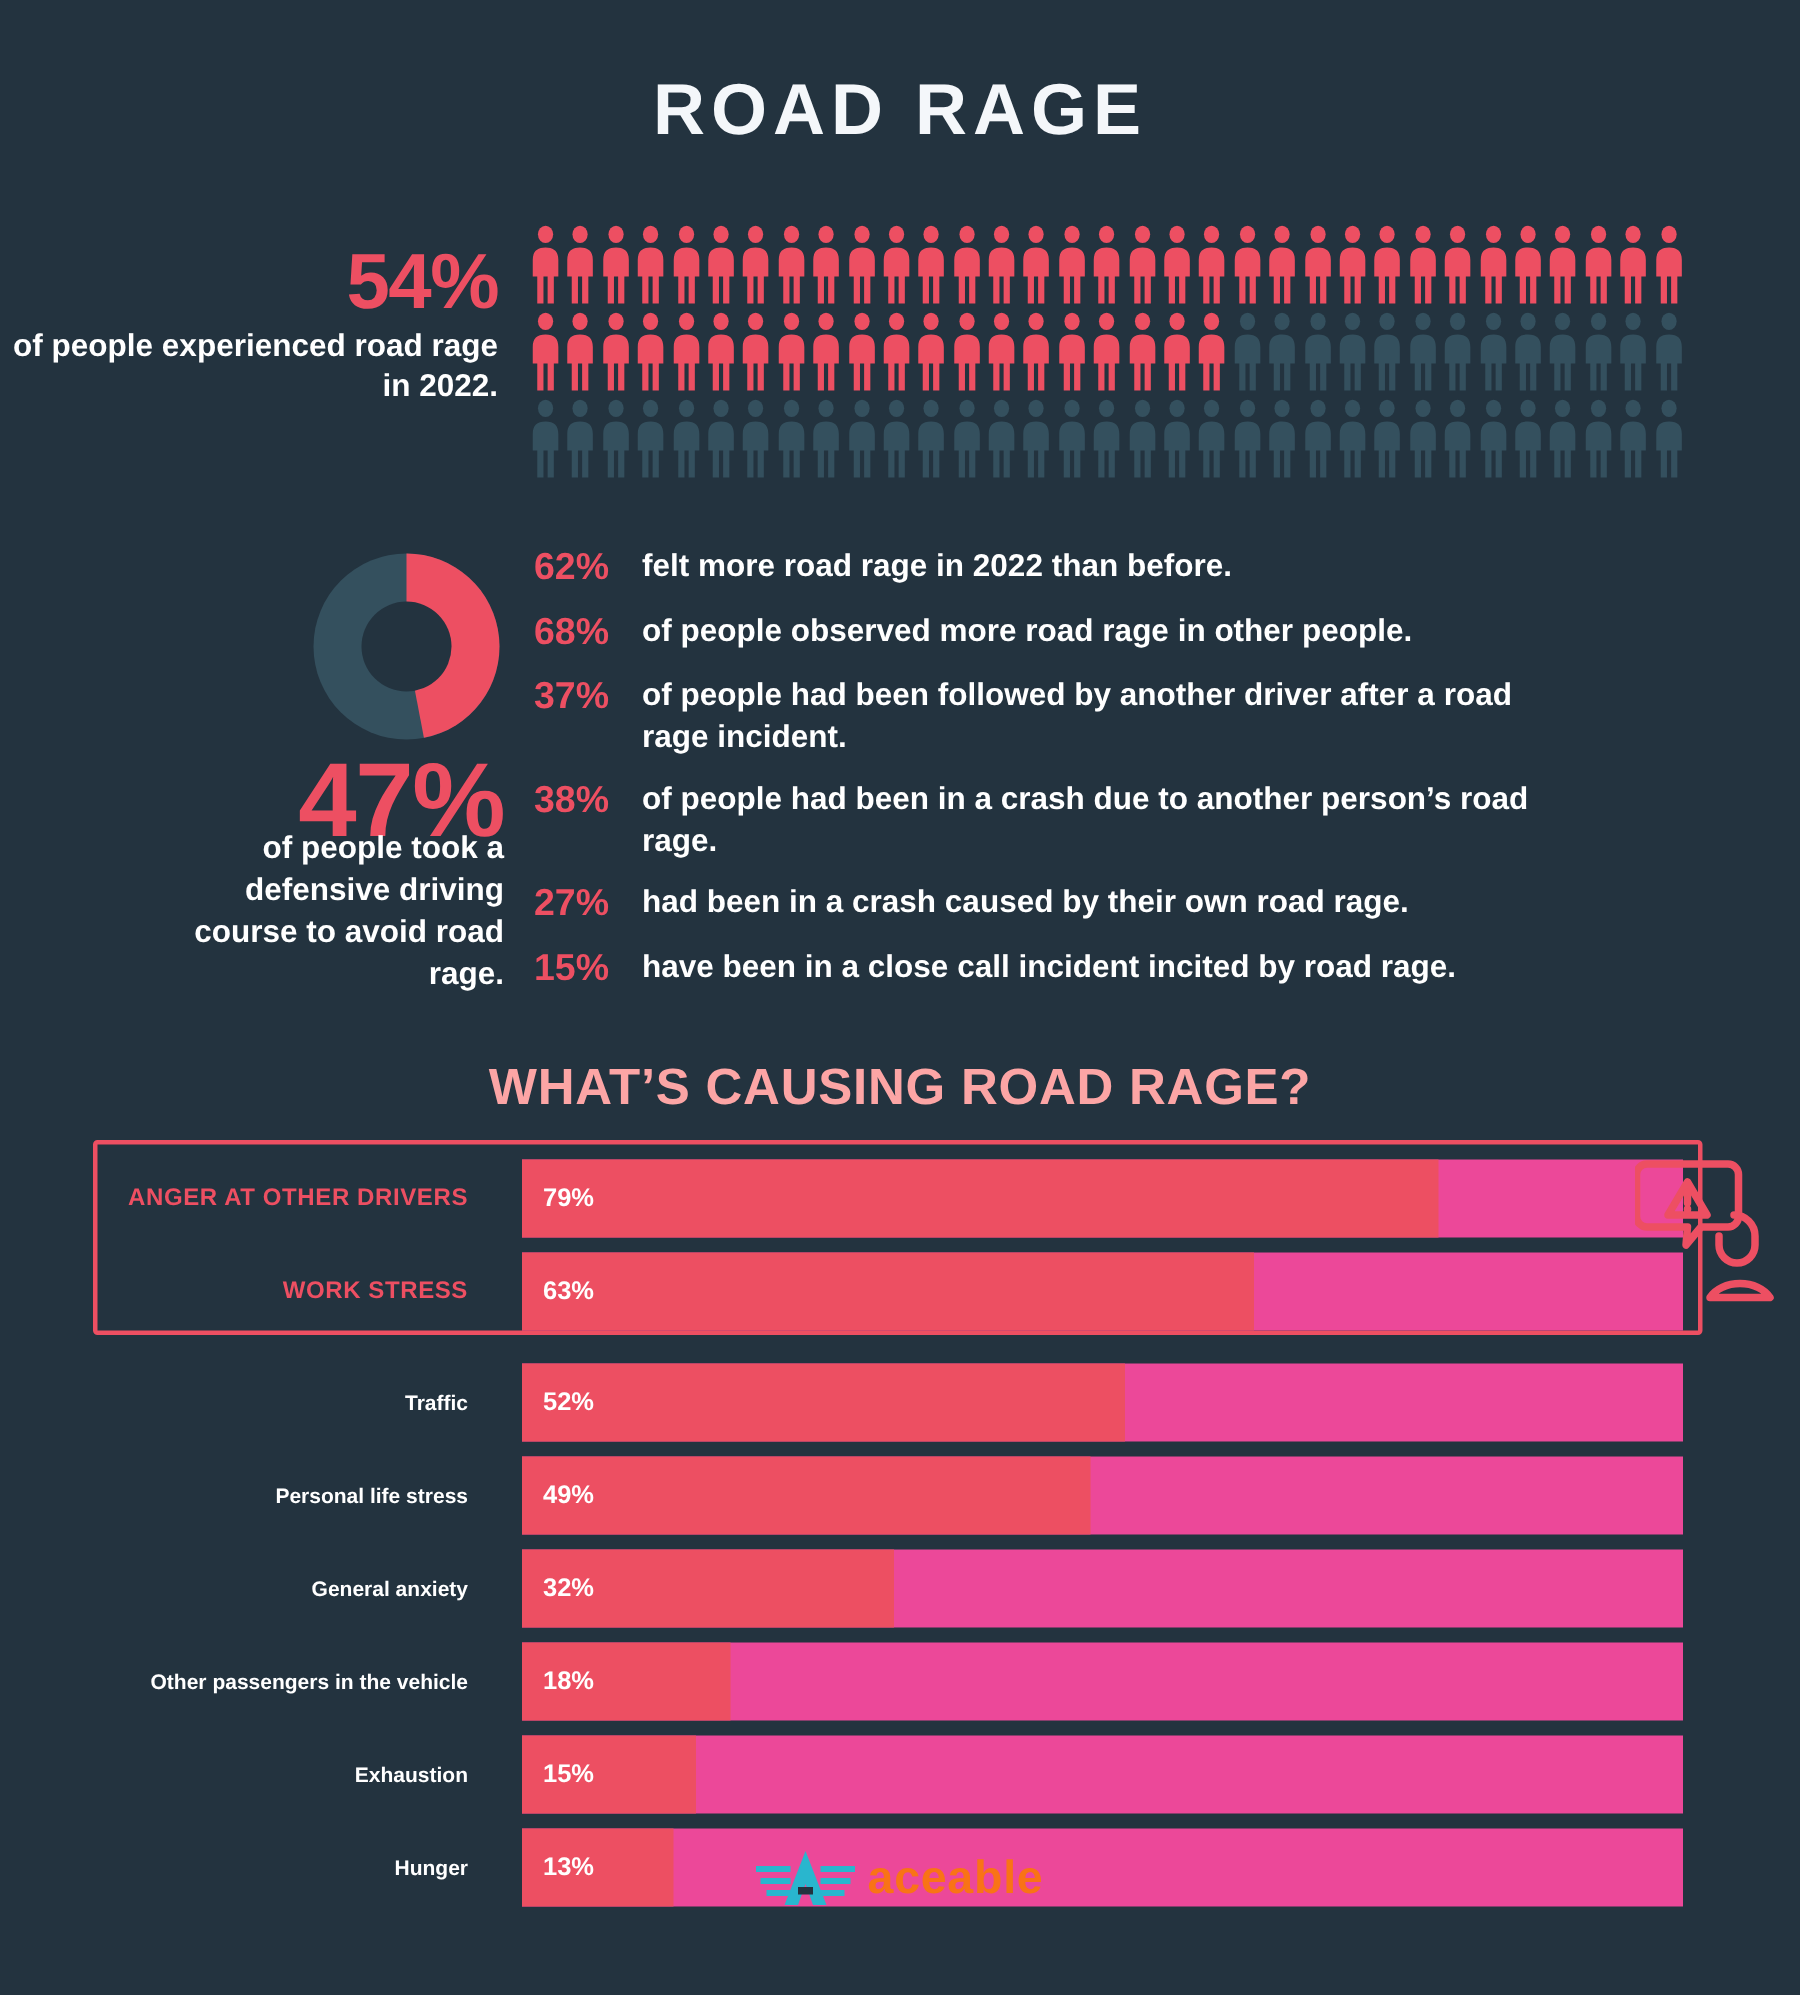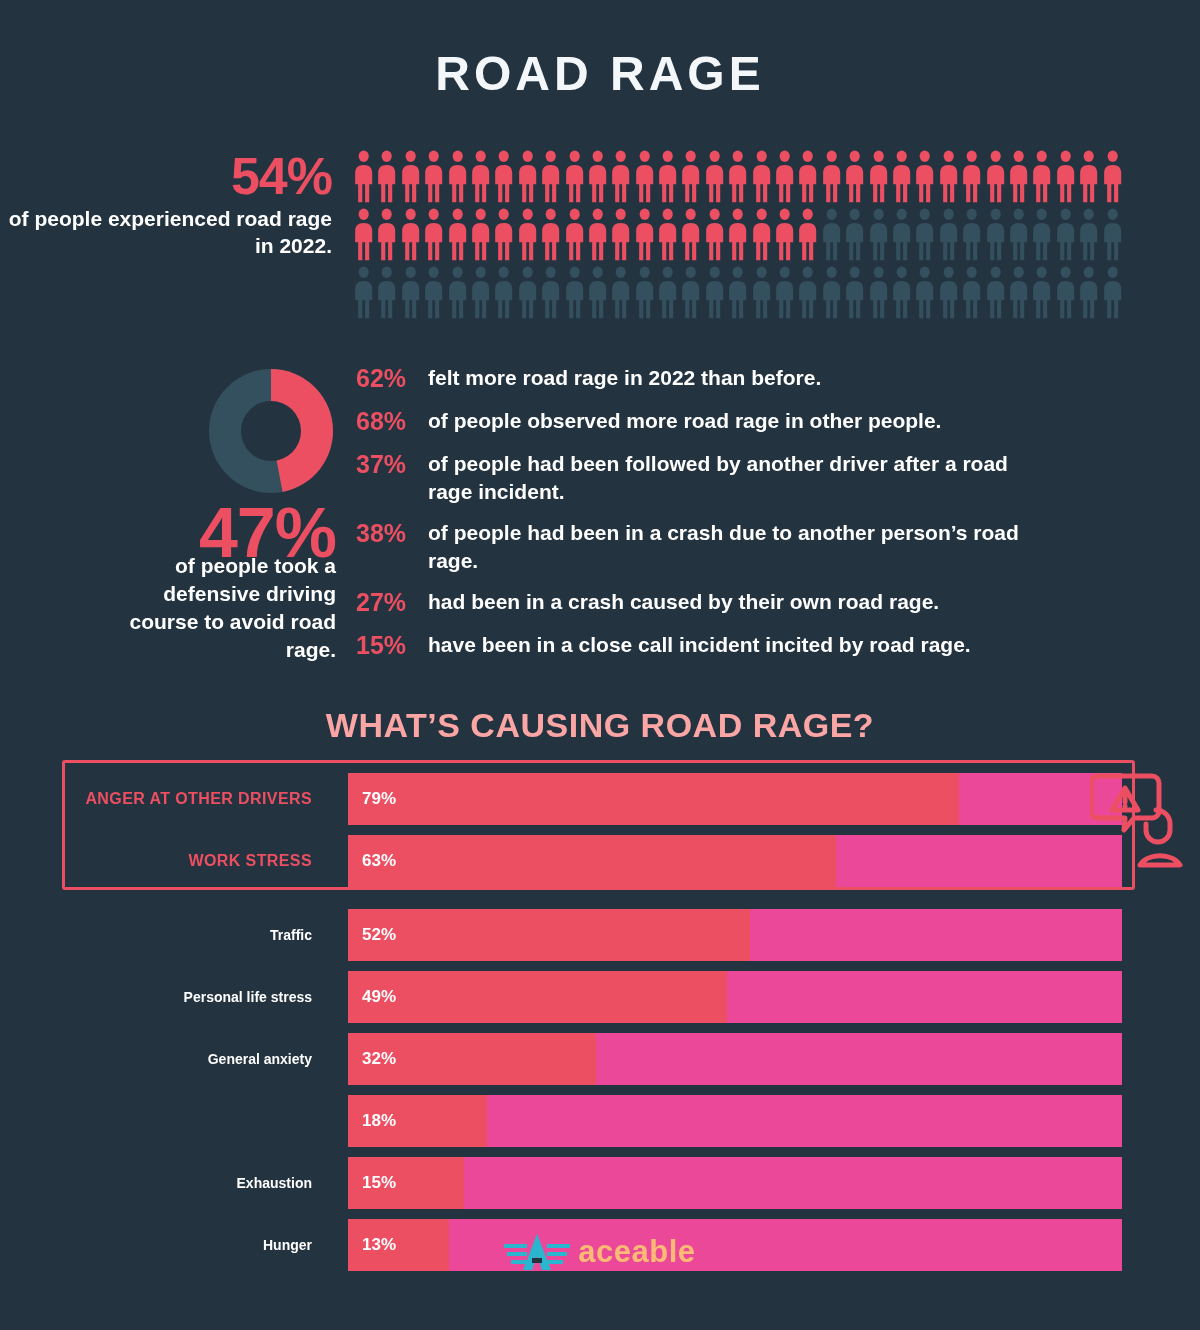--- a/index.html
+++ b/index.html
@@ -15,21 +15,21 @@
   .title {
     position:absolute; top:46px; left:0; width:1200px;
     text-align:center;
     font-size:48px; font-weight:bold; letter-spacing:4px;
     color:#F4F7FA;
   }
 
   
   .picto-block { position:absolute; top:150px; left:0; width:1200px; height:175px; }
   .picto-left {
-    position:absolute; left:0px; top:0px; width:340px;
+    position:absolute; left:0px; top:12px; width:340px;
     text-align:right; padding-right:8px;
   }
   .picto-bignum {
     font-size:52px; font-weight:bold; color:#ED4F62; line-height:1.0;
     letter-spacing:-1px;
   }
   .picto-sub {
     margin-top:4px;
     font-size:21px; font-weight:bold; color:#FFFFFF; line-height:1.28;
   }
@@ -104,21 +104,21 @@
     display:flex; align-items:center;
     font-size:17px; font-weight:bold; color:#FFFFFF;
     z-index:2;
   }
   .rage-icon { position:absolute; right:14px; top:6px; width:96px; height:104px; z-index:3; }
 
   
   .logo { position:absolute; left:0; top:1232px; width:1200px; text-align:center; }
   .logo-inner { display:inline-flex; align-items:center; gap:8px; }
   .logo-text {
-    font-size:31px; font-weight:bold; letter-spacing:0.5px; color:#fdba74;
+    font-size:31px; font-weight:bold; letter-spacing:0.5px; color:#f97316;
   }
 </style>
 </head>
 <body>
 
 <div class="page">
 
   <div class="title">ROAD RAGE</div>
 
   <div class="picto-block">
@@ -503,20 +503,21 @@
           </div>
         </div>
         <div class="bar-row">
           <div class="bar-label">General anxiety</div>
           <div class="bar-track">
             <div class="bar-fill" style="width: 247.68px;"></div>
             <div class="bar-value">32%</div>
           </div>
         </div>
         <div class="bar-row">
+          <div class="bar-label">Other passengers in the vehicle</div>
           <div class="bar-track">
             <div class="bar-fill" style="width: 139.32px;"></div>
             <div class="bar-value">18%</div>
           </div>
         </div>
         <div class="bar-row">
           <div class="bar-label">Exhaustion</div>
           <div class="bar-track">
             <div class="bar-fill" style="width: 116.1px;"></div>
             <div class="bar-value">15%</div>

